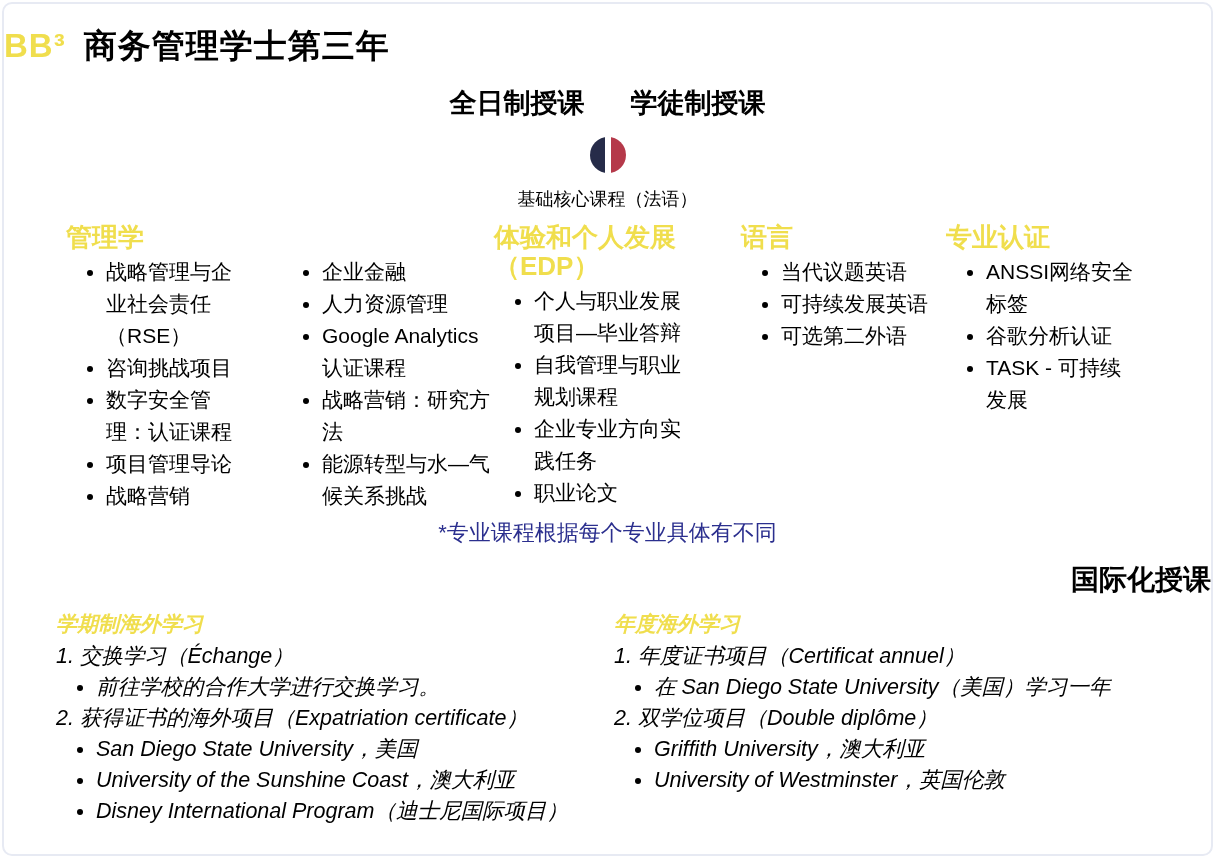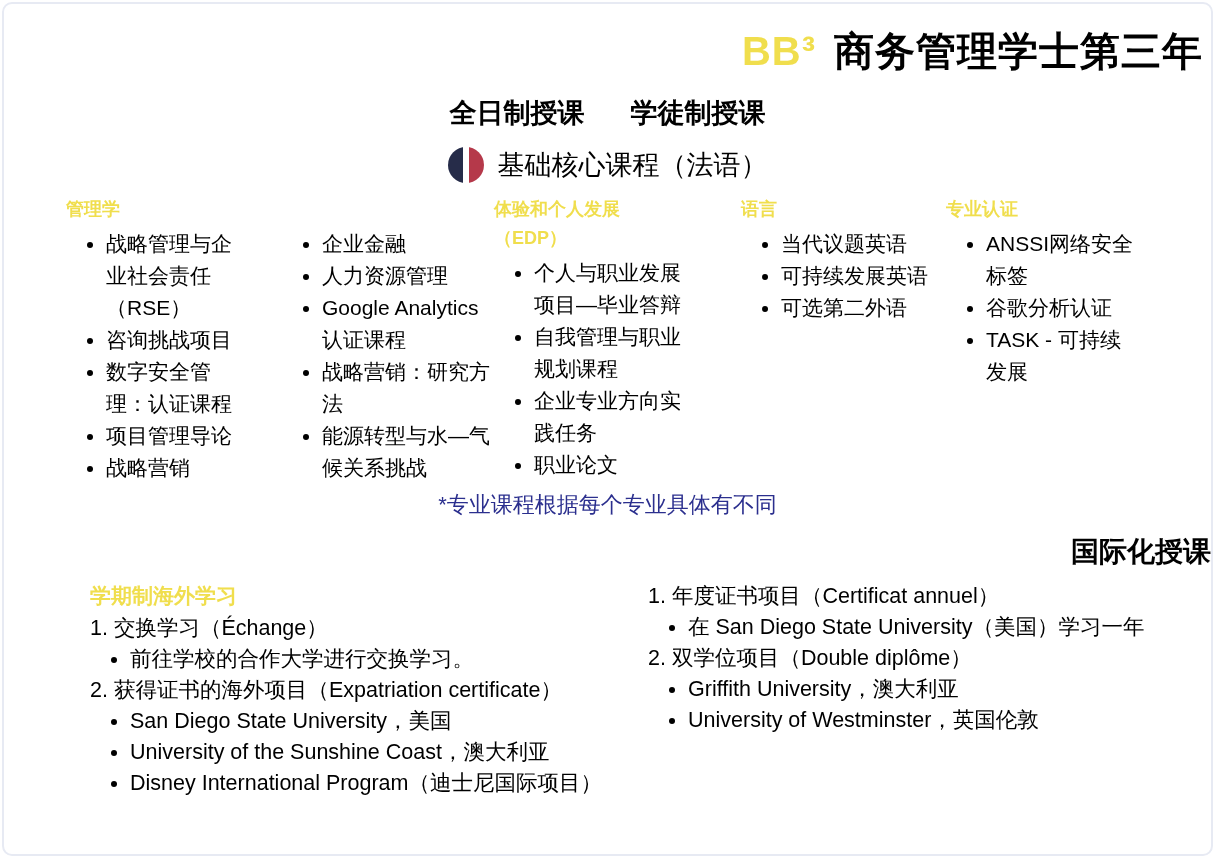--- a/index.html
+++ b/index.html
@@ -1,37 +1,37 @@
 <!DOCTYPE html>
 <html style="--accent-yellow: #F0DE4D; --note-blue: #2B2F8E; --flag-blue: #262C49; --flag-red: #B5394A;"><head>
 <meta charset="utf-8">
 <style>
   html,body{margin:0;padding:0;background:#fff;}
   body{width:1215px;height:858px;position:relative;font-family:"Liberation Sans",sans-serif;color:#000;}
   .card{position:absolute;inset:2px;border:2px solid #e7eaf3;border-radius:10px;box-sizing:border-box;padding-top:20px;overflow:hidden;background:#fff;}
-  h1{text-align:right;font-size:40px;font-weight:bold;margin:0 8px 16px;letter-spacing:1px;}
+  h1{text-align:left;font-size:33px;font-weight:bold;margin:0 0 16px;letter-spacing:1px;}
   .brand{color:var(--accent-yellow,#F0DE4D);margin-right:18px;}
   .subtitle{text-align:center;font-size:27px;font-weight:bold;margin:0 16px 16px;}
   .subtitle .spacer{display:inline-block;width:46px;}
-  .core-title{display:flex;justify-content:center;align-items:center;gap:14px;font-size:27px;margin:0 0 12px;}
+  .core-title{display:flex;justify-content:center;align-items:center;gap:14px;font-size:18px;margin:0 0 12px;flex-direction:column;}
   .flag{width:36px;height:36px;border-radius:50%;flex:0 0 auto;
         background:linear-gradient(90deg,var(--flag-blue,#262C49) 0 41%,#fff 41% 59%,var(--flag-red,#B5394A) 59% 100%);}
   .columns{display:flex;align-items:flex-start;padding-left:62px;min-height:274px;}
   .col{box-sizing:border-box;}
-  .col h3{font-size:18px;line-height:29px;min-height:29px;font-weight:bold;color:var(--accent-yellow,#F0DE4D);margin:0;}
+  .col h3{font-size:26px;line-height:29px;min-height:29px;font-weight:bold;color:var(--accent-yellow,#F0DE4D);margin:0;}
   .col ul{margin:4px 0 0;padding-left:40px;}
   .col li{font-size:21px;line-height:32px;}
   .c1{width:180px;margin-right:36px;}
   .c2{width:212px;margin-right:0;}
   .c3{width:192px;margin-right:55px;}
   .c4{width:192px;margin-right:26px;}
   .c5{width:205px;}
   .note{text-align:center;color:var(--note-blue,#2B2F8E);font-size:22px;margin:6px 0 0;}
   h2{text-align:right;font-size:28px;font-weight:bold;margin:13px 0 10px;}
-  .intl{display:flex;padding-left:86px;margin-top:9px;}
+  .intl{display:flex;padding-left:52px;margin-top:9px;font-style:italic;}
   .intl-col h3{font-size:21px;font-weight:bold;color:var(--accent-yellow,#F0DE4D);margin:0 0 3px;line-height:29px;}
   .intl-col .num{font-size:21.5px;line-height:31px;}
   .intl-col ul{margin:0;padding-left:40px;}
   .intl-col li{font-size:21.5px;line-height:31px;}
   .ileft{width:522px;margin-right:36px;}
   .iright{width:560px;}
 </style>
 </head>
 <body>
 
@@ -107,20 +107,21 @@
         <li>前往学校的合作大学进行交换学习。</li>
       </ul>
       <div class="num">2. 获得证书的海外项目（Expatriation certificate）</div>
       <ul>
         <li>San Diego State University，美国</li>
         <li>University of the Sunshine Coast，澳大利亚</li>
         <li>Disney International Program（迪士尼国际项目）</li>
       </ul>
     </div>
     <div class="intl-col iright">
+      <h3>年度海外学习</h3>
       <div class="num">1. 年度证书项目（Certificat annuel）</div>
       <ul>
         <li>在 San Diego State University（美国）学习一年</li>
       </ul>
       <div class="num">2. 双学位项目（Double diplôme）</div>
       <ul>
         <li>Griffith University，澳大利亚</li>
         <li>University of Westminster，英国伦敦</li>
       </ul>
     </div>

